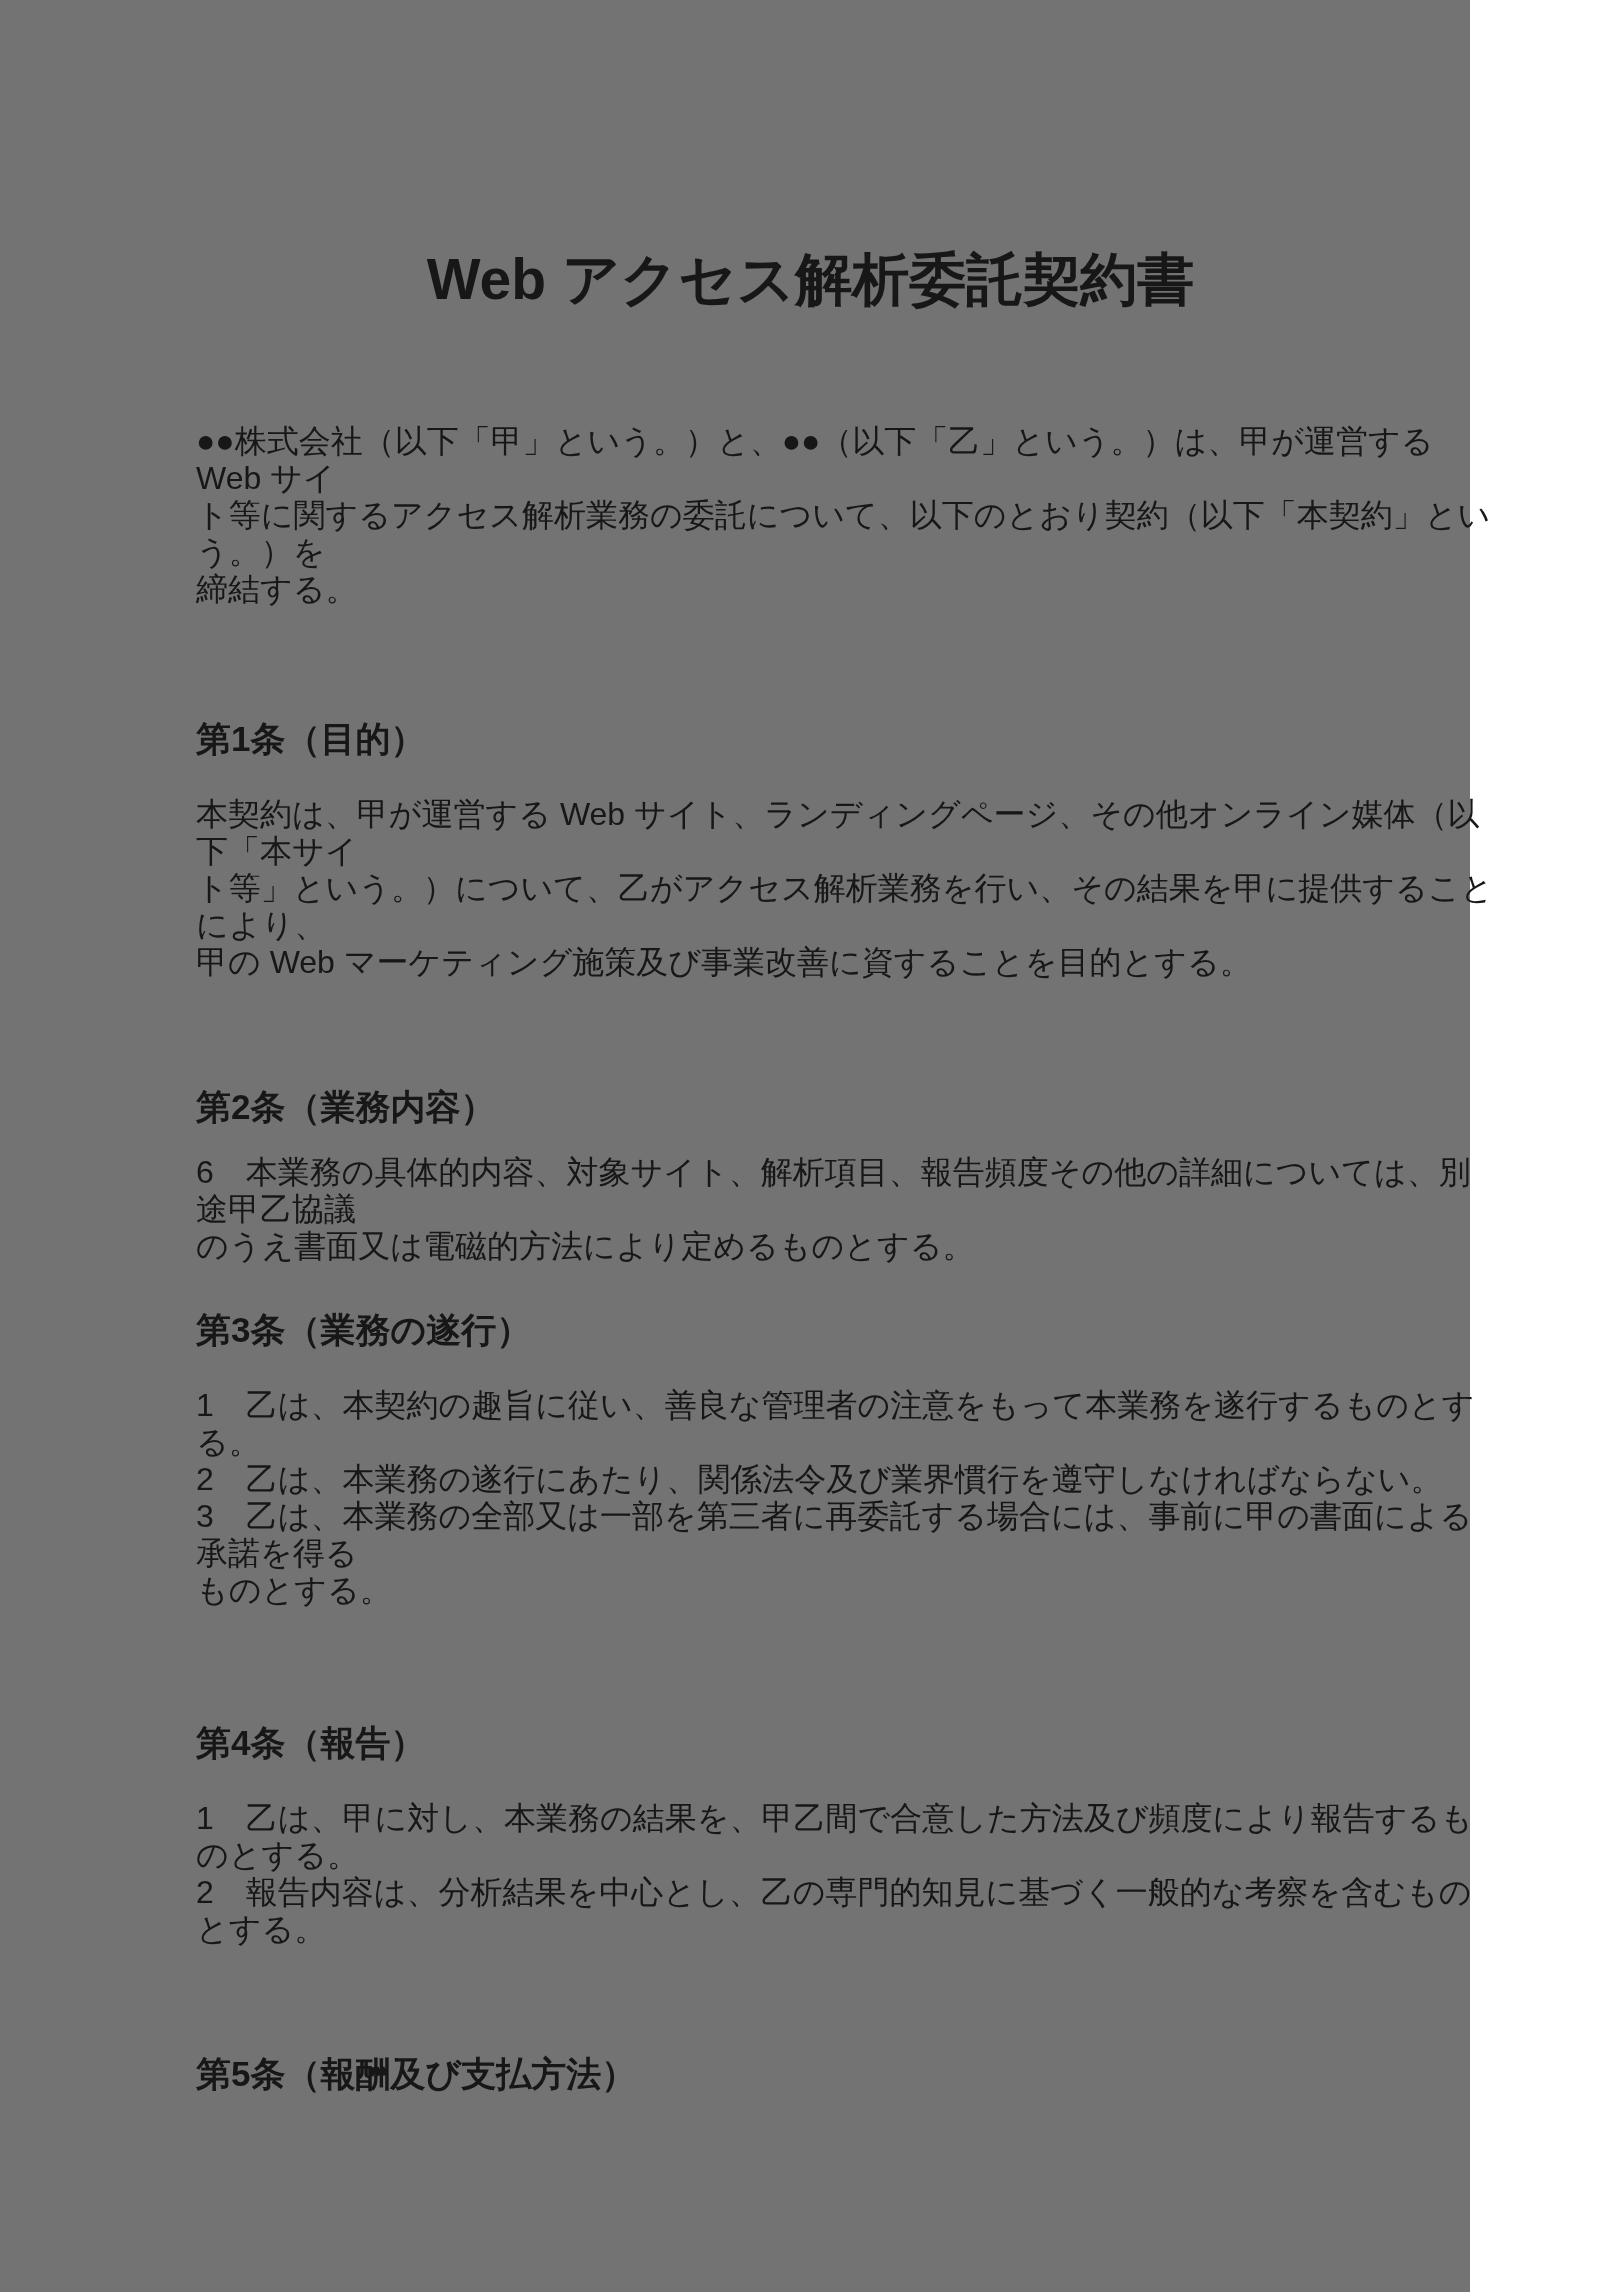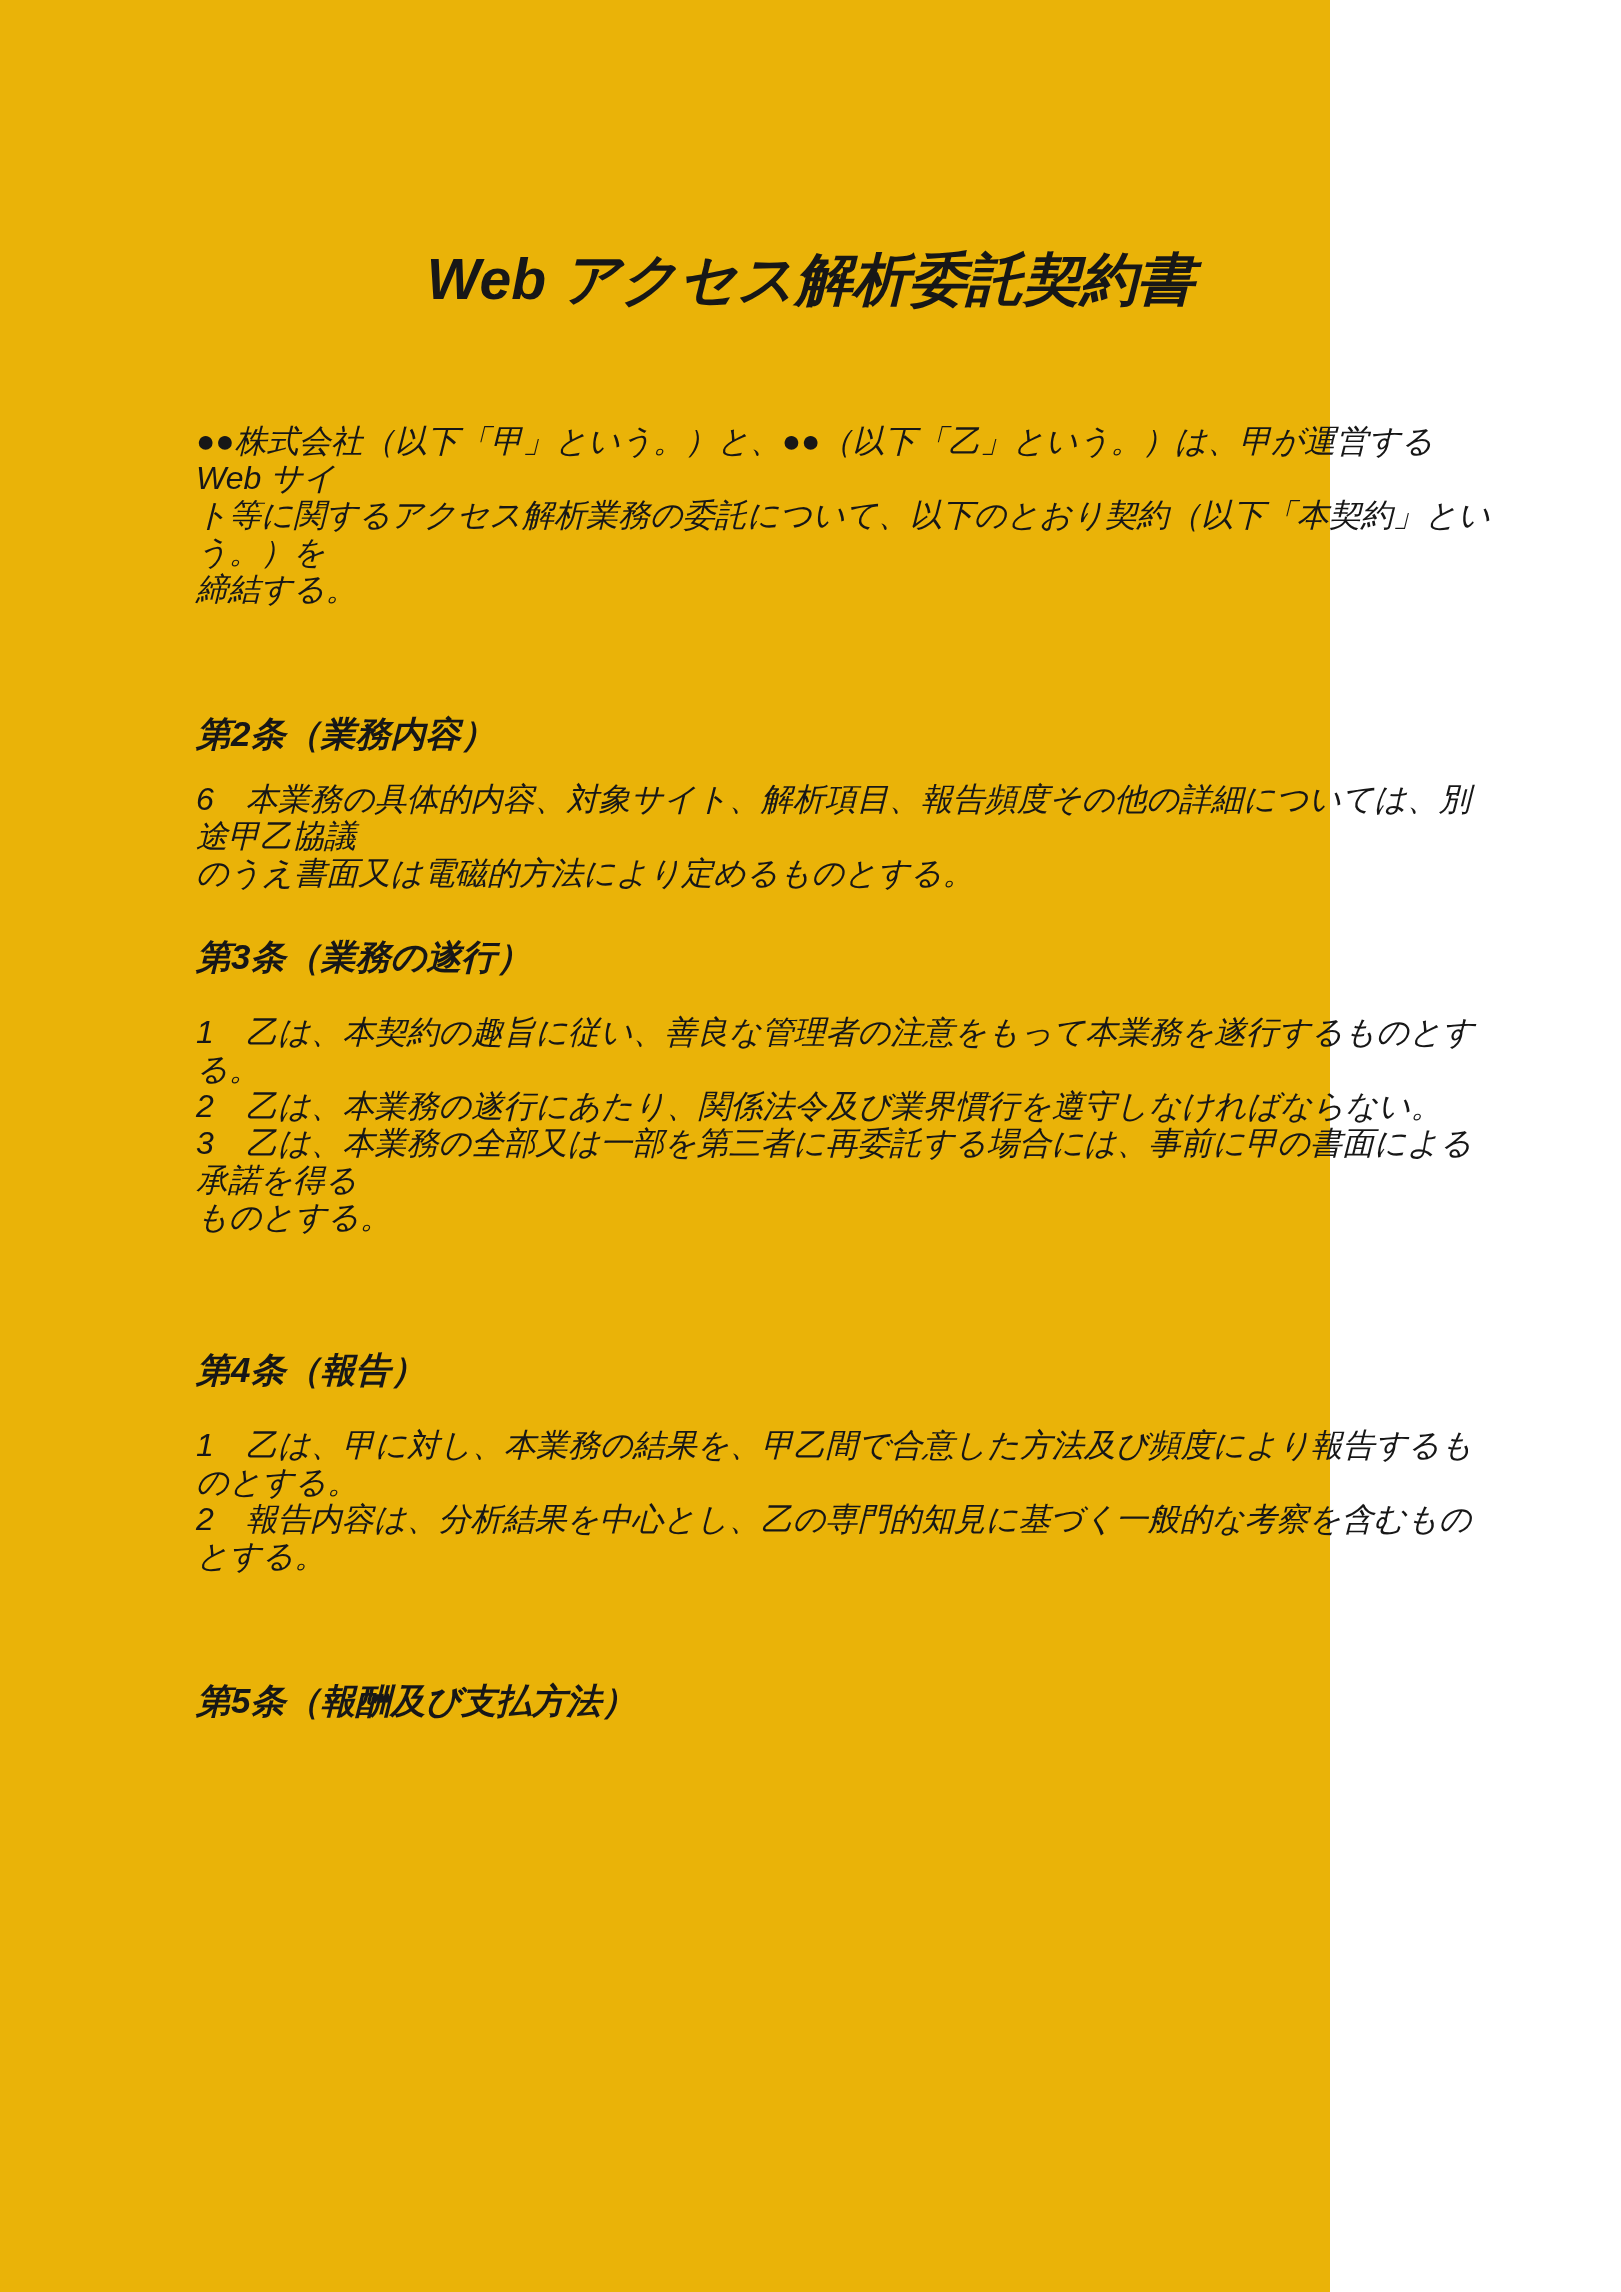--- a/index.html
+++ b/index.html
@@ -9,26 +9,25 @@
   }
   body {
     width: 1621px;
     height: 2293px;
     position: relative;
     font-family: "Liberation Sans", sans-serif;
     color: #171717;
     overflow: hidden;
   }
   .page {
-    width: 1330px;
+    width: 1470px;
     height: 2293px;
     box-sizing: border-box;
     padding-top: 240px;
-    background: #eab308;
-    font-style: italic;
+    background: #737373;
   }
   .doc-title {
     margin: 0;
     width: 1621px;
     text-align: center;
     font-size: 57px;
     line-height: 78px;
     font-weight: bold;
     letter-spacing: 0;
     white-space: pre-line;
@@ -68,20 +67,26 @@
 <div class="page">
 
   <h1 class="doc-title">Web アクセス解析委託契約書</h1>
 
   <div class="content">
 
     <p class="para preamble">●●株式会社（以下「甲」という。）と、●●（以下「乙」という。）は、甲が運営する Web サイ
 ト等に関するアクセス解析業務の委託について、以下のとおり契約（以下「本契約」という。）を
 締結する。</p>
 
+    <section class="sec sec-1">
+      <h2 class="sec-heading">第1条（目的）</h2>
+      <p class="para p-first">本契約は、甲が運営する Web サイト、ランディングページ、その他オンライン媒体（以下「本サイ
+ト等」という。）について、乙がアクセス解析業務を行い、その結果を甲に提供することにより、
+甲の Web マーケティング施策及び事業改善に資することを目的とする。</p>
+    </section>
 
     <section class="sec sec-2">
       <h2 class="sec-heading">第2条（業務内容）</h2>
       <p class="para p-next">6　本業務の具体的内容、対象サイト、解析項目、報告頻度その他の詳細については、別途甲乙協議
 のうえ書面又は電磁的方法により定めるものとする。</p>
     </section>
 
     <section class="sec sec-3">
       <h2 class="sec-heading">第3条（業務の遂行）</h2>
       <p class="para p-first">1　乙は、本契約の趣旨に従い、善良な管理者の注意をもって本業務を遂行するものとする。

